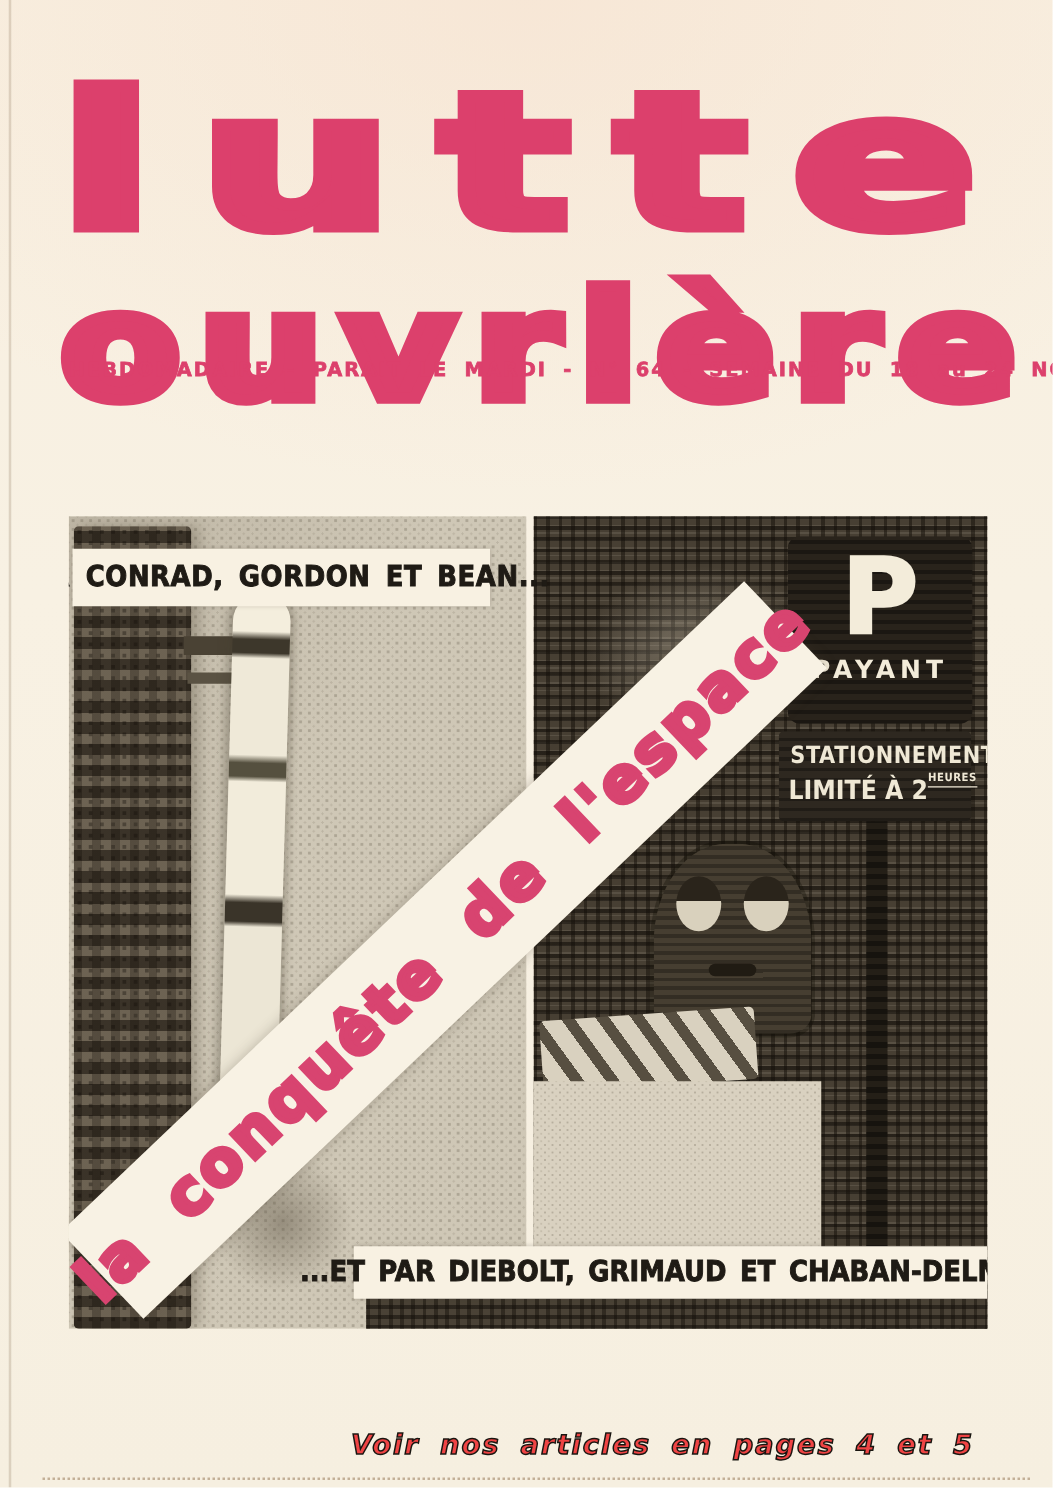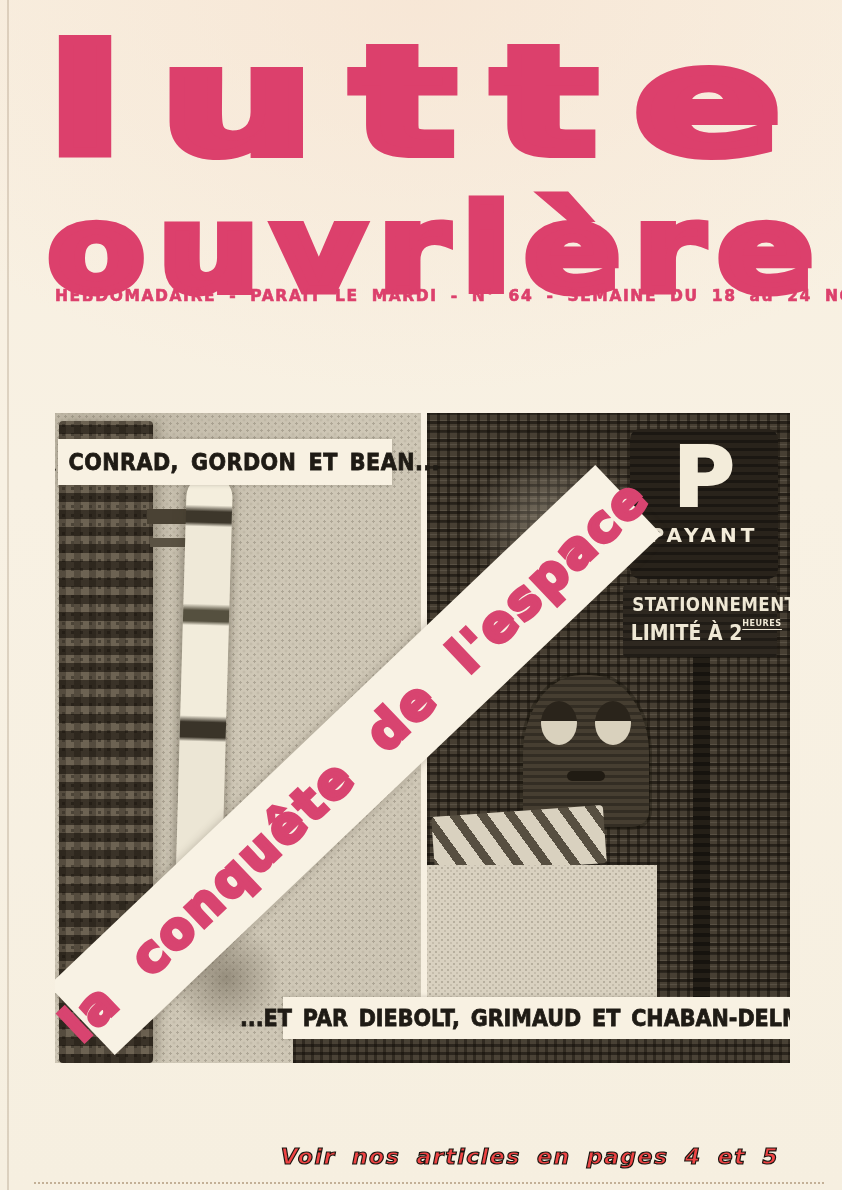--- a/index.html
+++ b/index.html
@@ -7,21 +7,21 @@
     width:842px;height:1190px;position:relative;overflow:hidden;
     background:
       radial-gradient(120% 55% at 50% 0%, rgba(246,224,206,.55) 0%, rgba(246,224,206,0) 60%),
       linear-gradient(180deg,#f8efe0 0%,#f8f1e3 40%,#f6efe0 100%);
     font-family:"DejaVu Sans", sans-serif;
     -webkit-font-smoothing:antialiased;
   }
   .scan-edge{position:absolute;left:7px;top:0;width:2px;height:1190px;
     background:rgba(150,128,105,.28);}
   
-  .masthead{position:absolute;left:48px;top:28px;width:760px;color:#dc406c;}
+  .masthead{position:absolute;left:48px;top:56px;width:760px;color:#dc406c;}
   .mast-line{display:block;line-height:1;white-space:nowrap;font-weight:bold;}
   .mast1{font-size:148px;letter-spacing:26px;
     -webkit-text-stroke:10px #dc406c;
     transform:scaleX(1.46);transform-origin:left top;}
   .mast2{font-size:118px;letter-spacing:12px;margin-top:14px;
     -webkit-text-stroke:9px #dc406c;
     transform:scaleX(1.19);transform-origin:left top;}
   .subtitle{position:absolute;left:55px;top:287px;width:740px;
     color:#dc406c;font-size:15.5px;font-weight:bold;white-space:nowrap;
     letter-spacing:1.6px;word-spacing:6px;-webkit-text-stroke:.6px #dc406c;}

